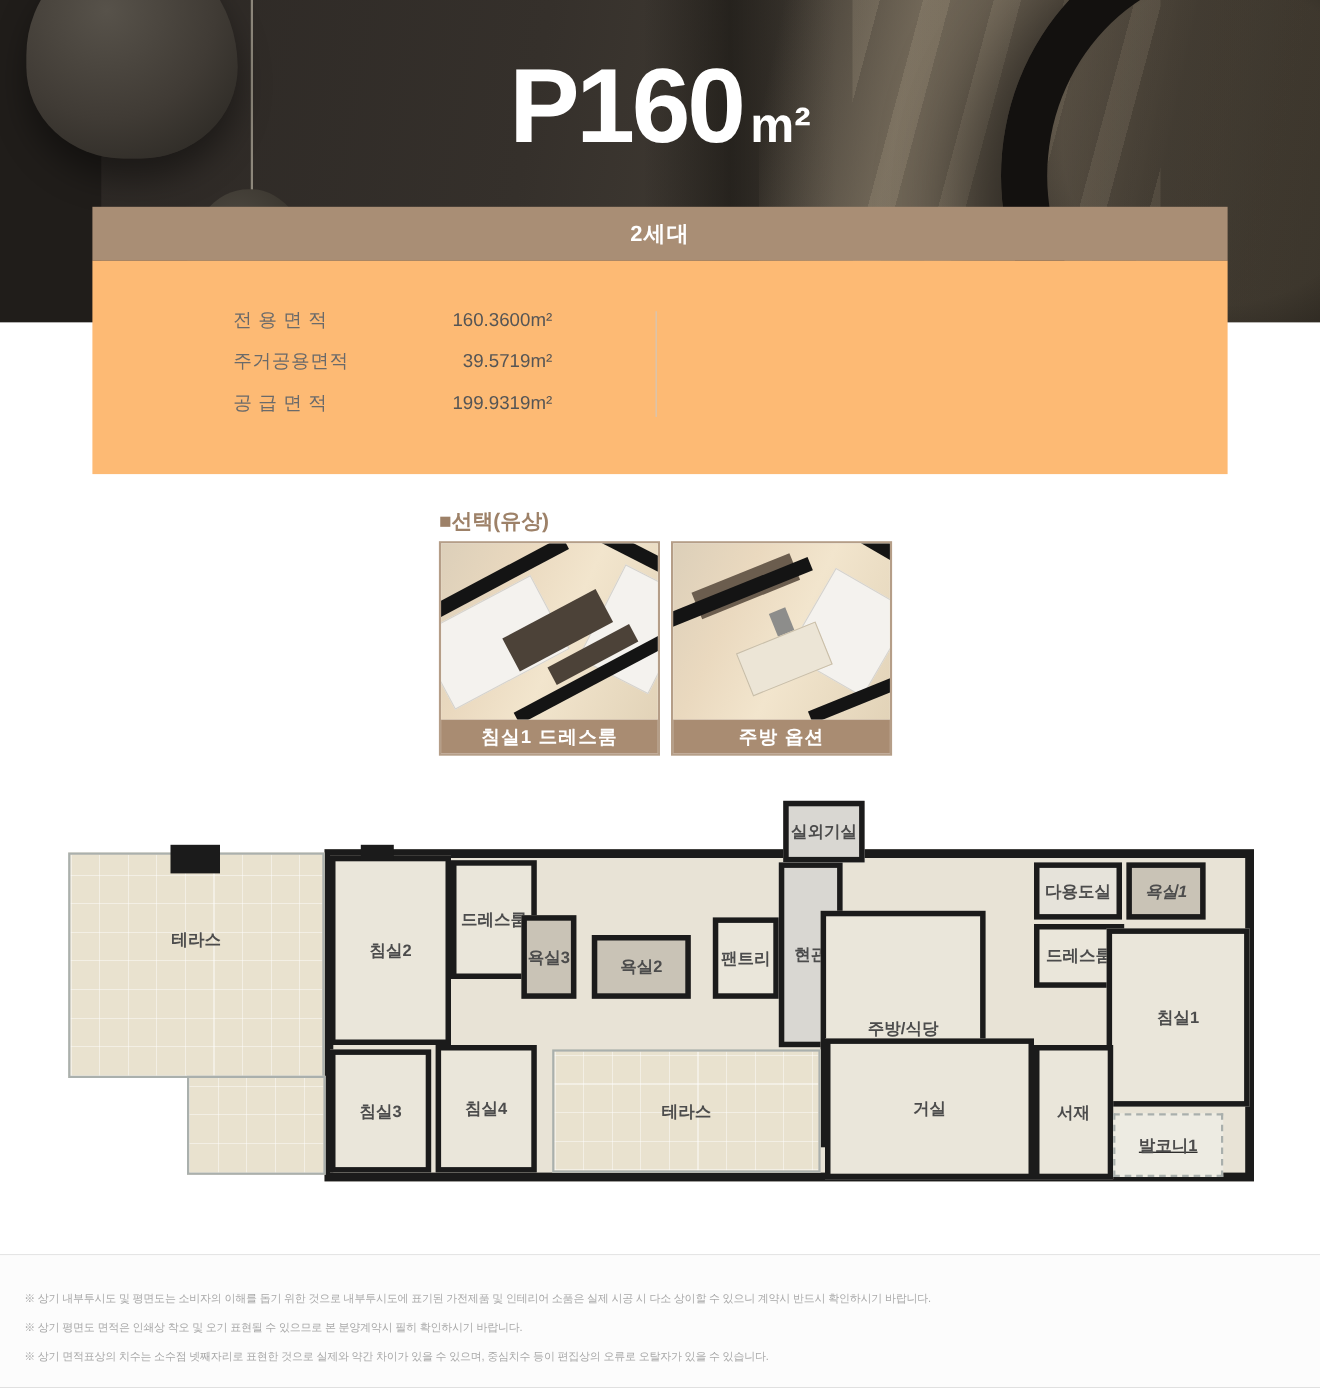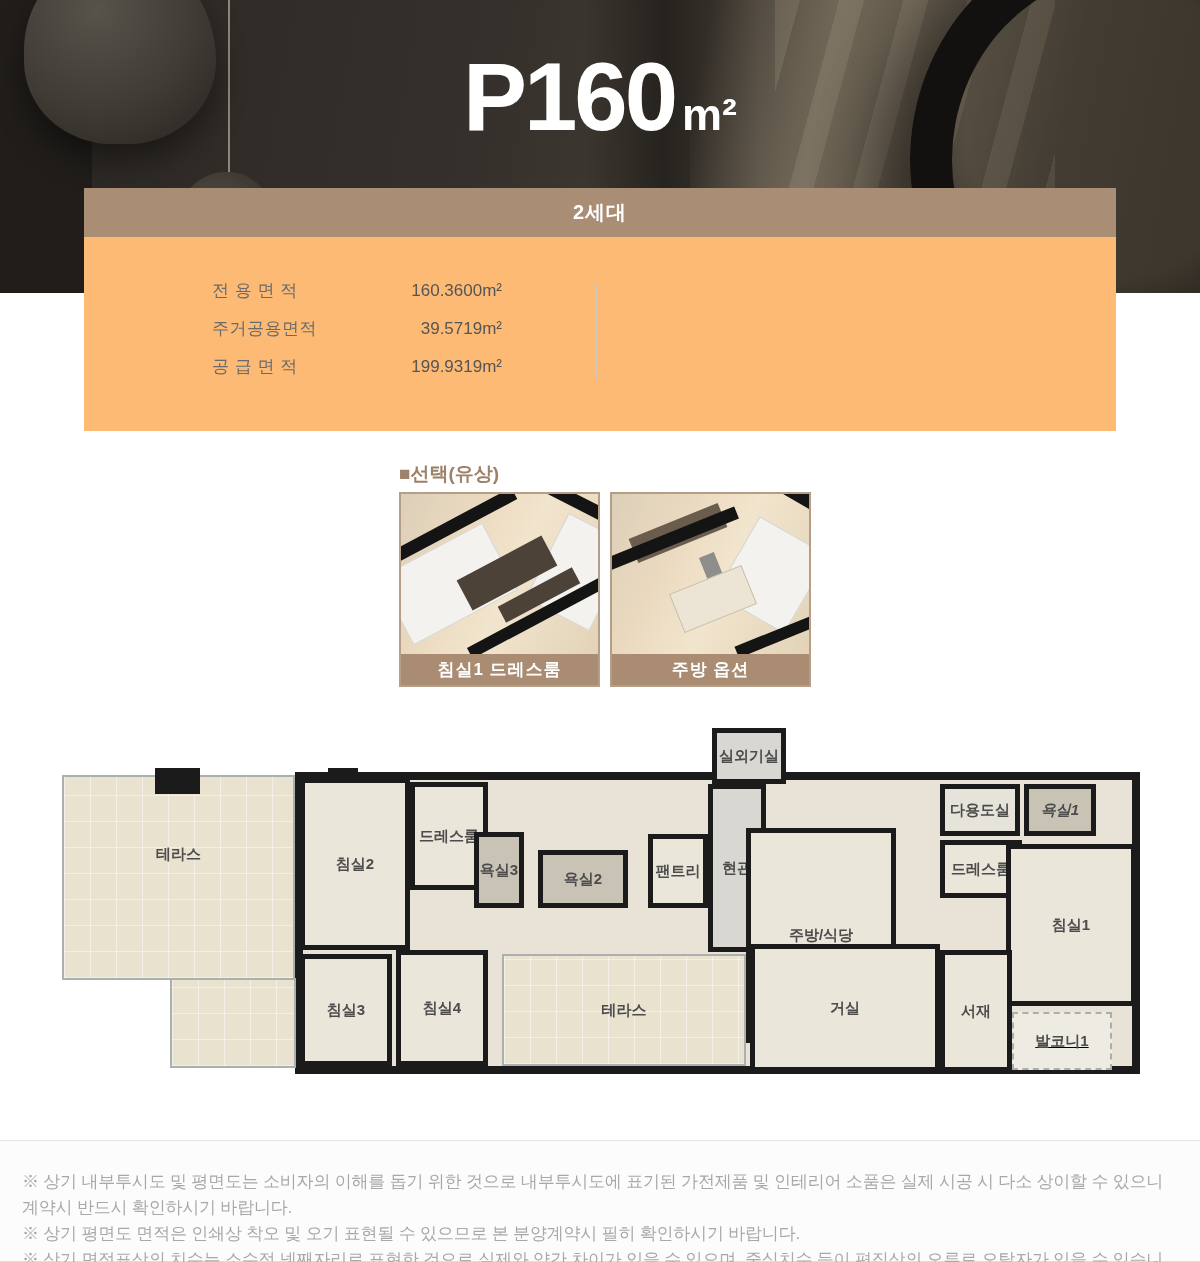--- a/index.html
+++ b/index.html
@@ -90,21 +90,21 @@
                                    repeating-linear-gradient(90deg, rgba(255,255,255,.45) 0 1px, rgba(0,0,0,0) 1px 26px); }
   .room.balcony { background:#edebe2; border:2px dashed #a9afac;text-decoration:underline; }
   .room.upper { padding-bottom:46px; }
   .fp-deco { position:absolute; background:#1b1b1b; z-index:6; }
   .deco1 { left:105px; top:46px;  width:45px; height:26px; }
   .deco2 { left:278px; top:46px;  width:30px; height:14px; }
 
   
   .footer { position:absolute; left:0; top:1140px; width:1200px; height:122px; background:#fcfcfc;
             border-top:1px solid #e5e5e5; border-bottom:1px solid #dddddd; padding:28px 24px 0 22px; }
-  .note { font-size:17px; color:#a8a8a8; line-height:26px; letter-spacing:-.2px; }
+  .note { font-size:10px; color:#a8a8a8; line-height:26px; letter-spacing:-.2px; }
 </style>
 </head>
 <body>
 
 <div class="page">
 
   <div class="hero">
     <div class="hero-left-panel"></div>
     <div class="dark-band"></div>
     <div class="wall-light"></div>

